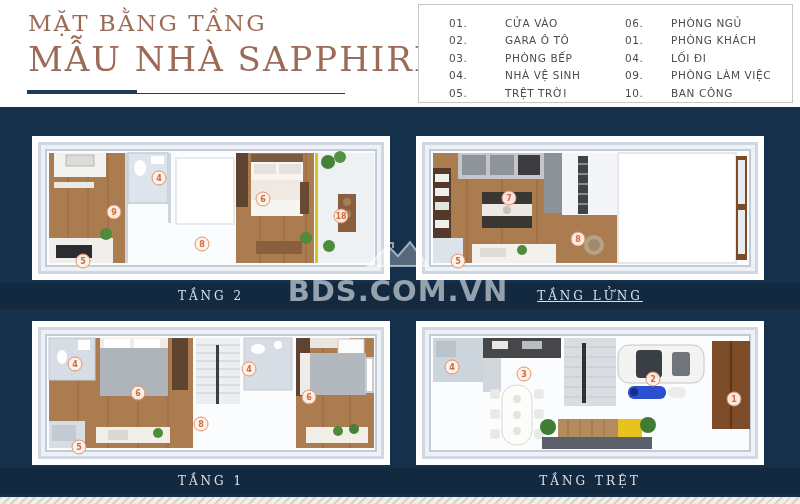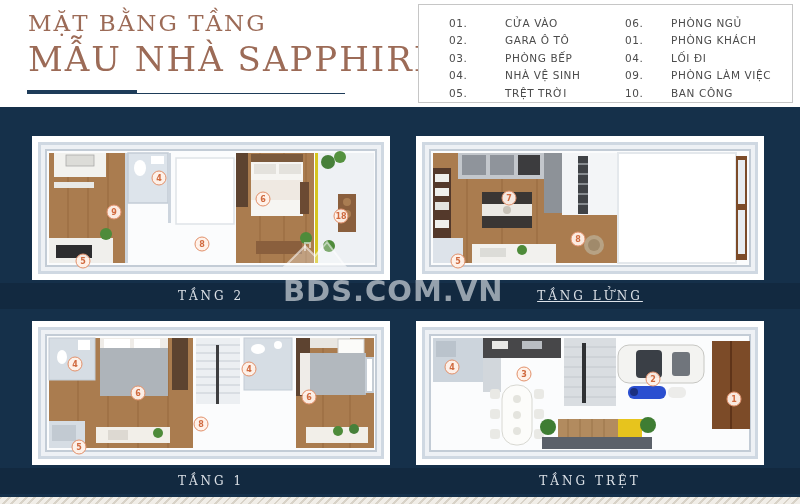--- a/index.html
+++ b/index.html
@@ -31,21 +31,21 @@
   .p-br{left:416px;top:214px;width:348px;height:144px;}
   .floor-label{position:absolute;height:26px;line-height:26px;text-align:center;
                color:#dce1e7;font-family:"DejaVu Serif",serif;font-size:12px;letter-spacing:3px;}
   .fl-tl{left:32px;top:176px;width:358px;}
   .fl-tr{left:416px;top:176px;width:348px;text-decoration:underline;}
   .fl-bl{left:32px;top:361px;width:358px;}
   .fl-br{left:416px;top:361px;width:348px;}
   .mk{position:absolute;width:13px;height:13px;border-radius:50%;transform:translate(-50%,-50%);
       background:rgba(255,241,233,.95);border:1px solid #e2906a;color:#d06a3f;
       font-size:8px;font-weight:bold;line-height:13px;text-align:center;z-index:3;}
-  .watermark{position:absolute;left:283px;top:131px;width:230px;text-align:left;z-index:4;}
+  .watermark{position:absolute;left:283px;top:131px;width:230px;text-align:center;z-index:4;}
   .wm-text{font-size:29px;font-weight:bold;letter-spacing:1px;color:rgba(173,182,192,.85);
            margin-top:2px;font-family:"DejaVu Sans",sans-serif;}
   
   .bottom-strip{position:absolute;left:0;top:497px;width:800px;height:7px;background:#f1eee8;
       background-image:repeating-linear-gradient(135deg,rgba(170,160,140,.35) 0 2px,transparent 2px 6px);}
 </style>
 </head>
 <body>
 
 <div class="page">

